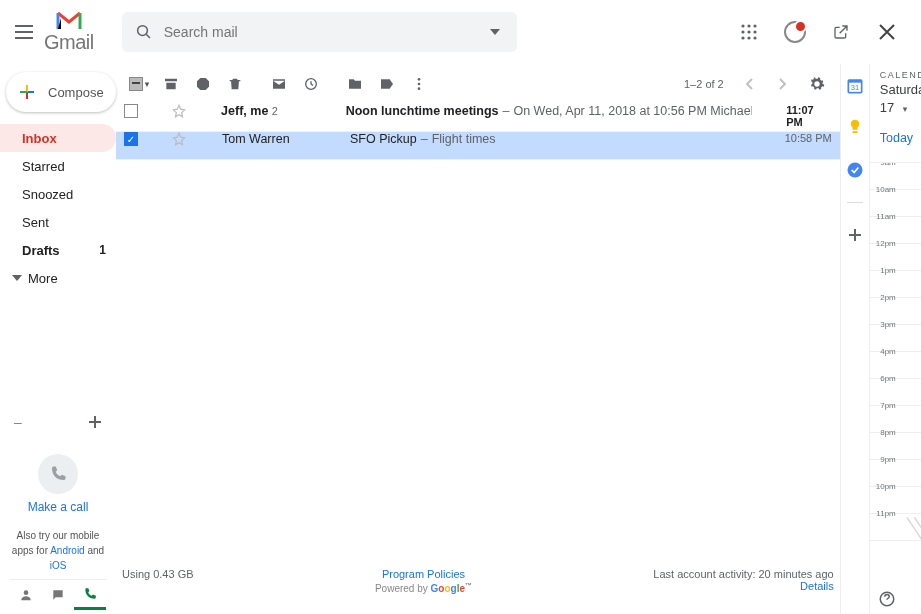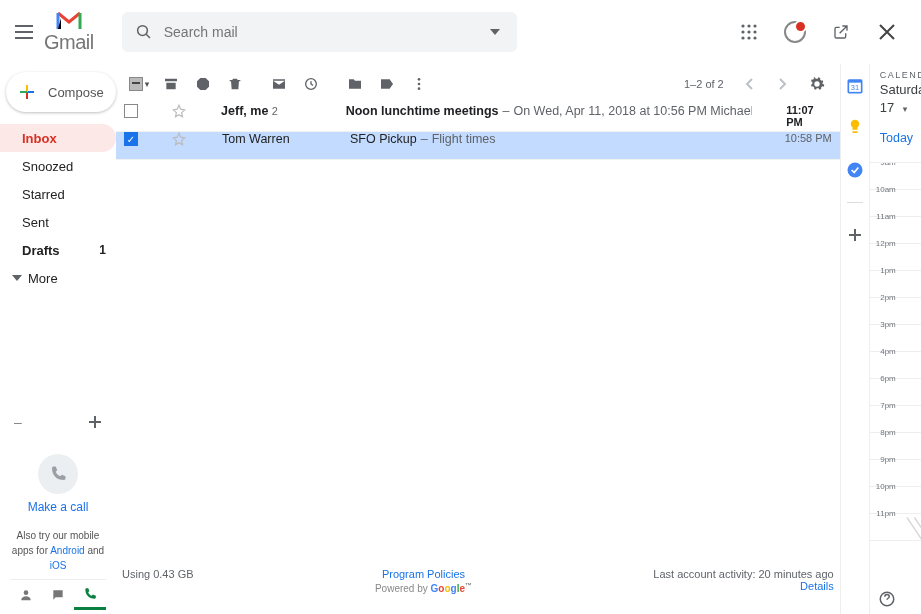--- a/index.html
+++ b/index.html
@@ -183,24 +183,24 @@
             <path d="M3 10h7" stroke="#34a853" stroke-width="2"></path>
           </svg>
       </span>
       <span>Compose</span>
     </div>
     <ul class="nav-list">
       <li class="nav-item active">
           <span>Inbox</span>
         </li>
       <li class="nav-item">
-          <span>Snoozed</span>
+          <span>Starred</span>
         </li>
       <li class="nav-item">
-          <span>Starred</span>
+          <span>Snoozed</span>
         </li>
       <li class="nav-item">
           <span>Sent</span>
         </li>
       <li class="nav-item drafts">
         <span>Drafts</span>
         <span class="count">1</span>
       </li>
     </ul>
     <div class="more-toggle">

